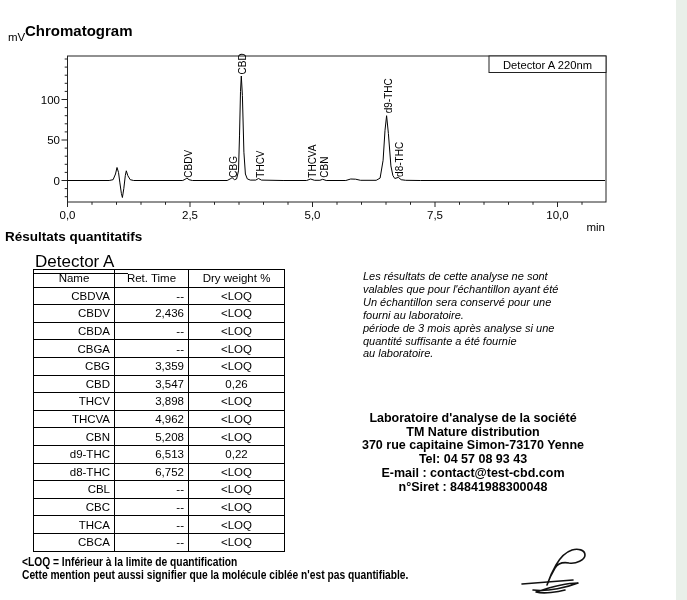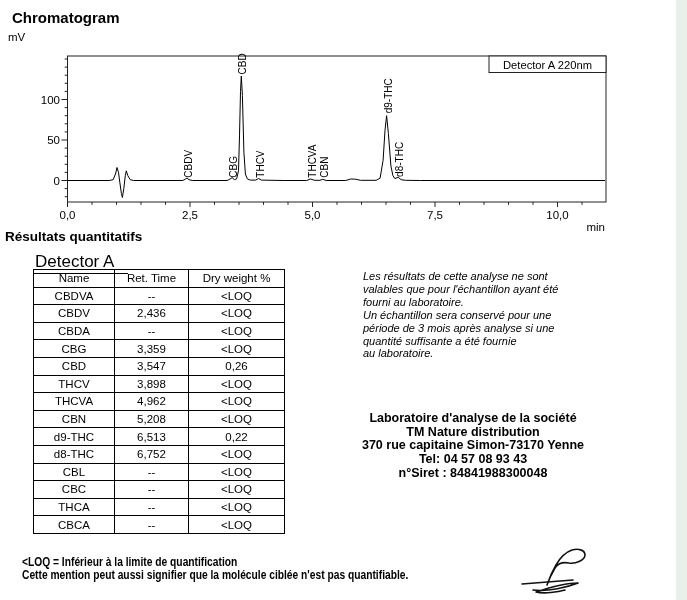--- a/index.html
+++ b/index.html
@@ -2,38 +2,38 @@
 <html><head>
 <meta charset="utf-8">
 <style>
   html,body{margin:0;padding:0}
   body{
     width:687px;height:600px;background:#fff;color:#000;
     font-family:"Liberation Sans",sans-serif;position:relative;overflow:hidden;
   }
   .page{position:absolute;left:0;top:0;width:687px;height:600px}
   .right-strip{position:absolute;left:676px;top:0;width:11px;height:600px;background:#e9efe9}
-  .title{position:absolute;left:8px;top:5px;font-size:15px;font-weight:bold;margin:4px}
+  .title{position:absolute;left:8px;top:5px;font-size:15px;font-weight:bold;margin:17px}
   .y-unit{position:absolute;left:8px;top:31px;font-size:11.5px}
   #chart-svg{position:absolute;left:0;top:0}
   .results-heading{position:absolute;left:5px;top:229px;font-size:13.5px;font-weight:bold;margin:0}
   .detector-label{
     position:absolute;left:33px;top:252px;font-size:17px;
     border-bottom:1px solid #000;padding:0 14px 1px 2px;
   }
   .results-table{
     position:absolute;left:33px;top:269px;border-collapse:collapse;
     table-layout:fixed;font-size:11.5px;padding-left:24px;
   }
   .results-table th,.results-table td{
     border:1px solid #000;height:16.6px;padding:0 4px;
     font-weight:normal;white-space:nowrap;overflow:hidden;
   }
   .results-table th{text-align:center}
-  .results-table td.c{text-align:center}
+  .results-table td.c{text-align:right}
   .results-table td.r{text-align:center}
   .disclaimer{
     position:absolute;left:363px;top:270px;font-style:italic;
     font-size:11px;line-height:12.9px;
   }
   .lab-info{
     position:absolute;left:333px;top:412px;width:280px;text-align:center;
     font-weight:bold;font-size:12.5px;line-height:13.7px;
   }
   .footnote{
@@ -141,20 +141,25 @@
           <td class="c">CBDV</td>
           <td class="c">2,436</td>
           <td class="r">&lt;LOQ</td>
         </tr>
         <tr>
           <td class="c">CBDA</td>
           <td class="c">--</td>
           <td class="r">&lt;LOQ</td>
         </tr>
         <tr>
+          <td class="c">CBGA</td>
+          <td class="c">--</td>
+          <td class="r">&lt;LOQ</td>
+        </tr>
+        <tr>
           <td class="c">CBG</td>
           <td class="c">3,359</td>
           <td class="r">&lt;LOQ</td>
         </tr>
         <tr>
           <td class="c">CBD</td>
           <td class="c">3,547</td>
           <td class="r">0,26</td>
         </tr>
         <tr>
@@ -201,32 +206,33 @@
           <td class="c">CBCA</td>
           <td class="c">--</td>
           <td class="r">&lt;LOQ</td>
         </tr>
       </tbody>
   </table>
 
   <div class="disclaimer" id="disclaimer">
       <div>Les résultats de cette analyse ne sont</div>
       <div>valables que pour l'échantillon ayant été</div>
+      <div>Un échantillon sera conservé pour une</div>
       <div>fourni au laboratoire.</div>
-      <div>Un échantillon sera conservé pour une</div>
       <div>période de 3 mois après analyse si une</div>
       <div>quantité suffisante a été fournie</div>
       <div>au laboratoire.</div>
     </div>
 
   <div class="lab-info" id="lab-info">
       <div>Laboratoire d'analyse de la société</div>
       <div>TM Nature distribution</div>
       <div>370 rue capitaine Simon-73170 Yenne</div>
       <div>Tel: 04 57 08 93 43</div>
+      <div>E-mail : contact@test-cbd.com</div>
       <div>n°Siret : 84841988300048</div>
     </div>
 
   <div class="footnote" id="footnote">
       <div>&lt;LOQ = Inférieur à la limite de quantification</div>
       <div>Cette mention peut aussi signifier que la molécule ciblée n'est pas quantifiable.</div>
     </div>
 
   <svg class="signature" width="86" height="58" viewBox="512 541 86 58">
     <g fill="none" stroke="#111" stroke-width="1.6" stroke-linecap="round" stroke-linejoin="round">

